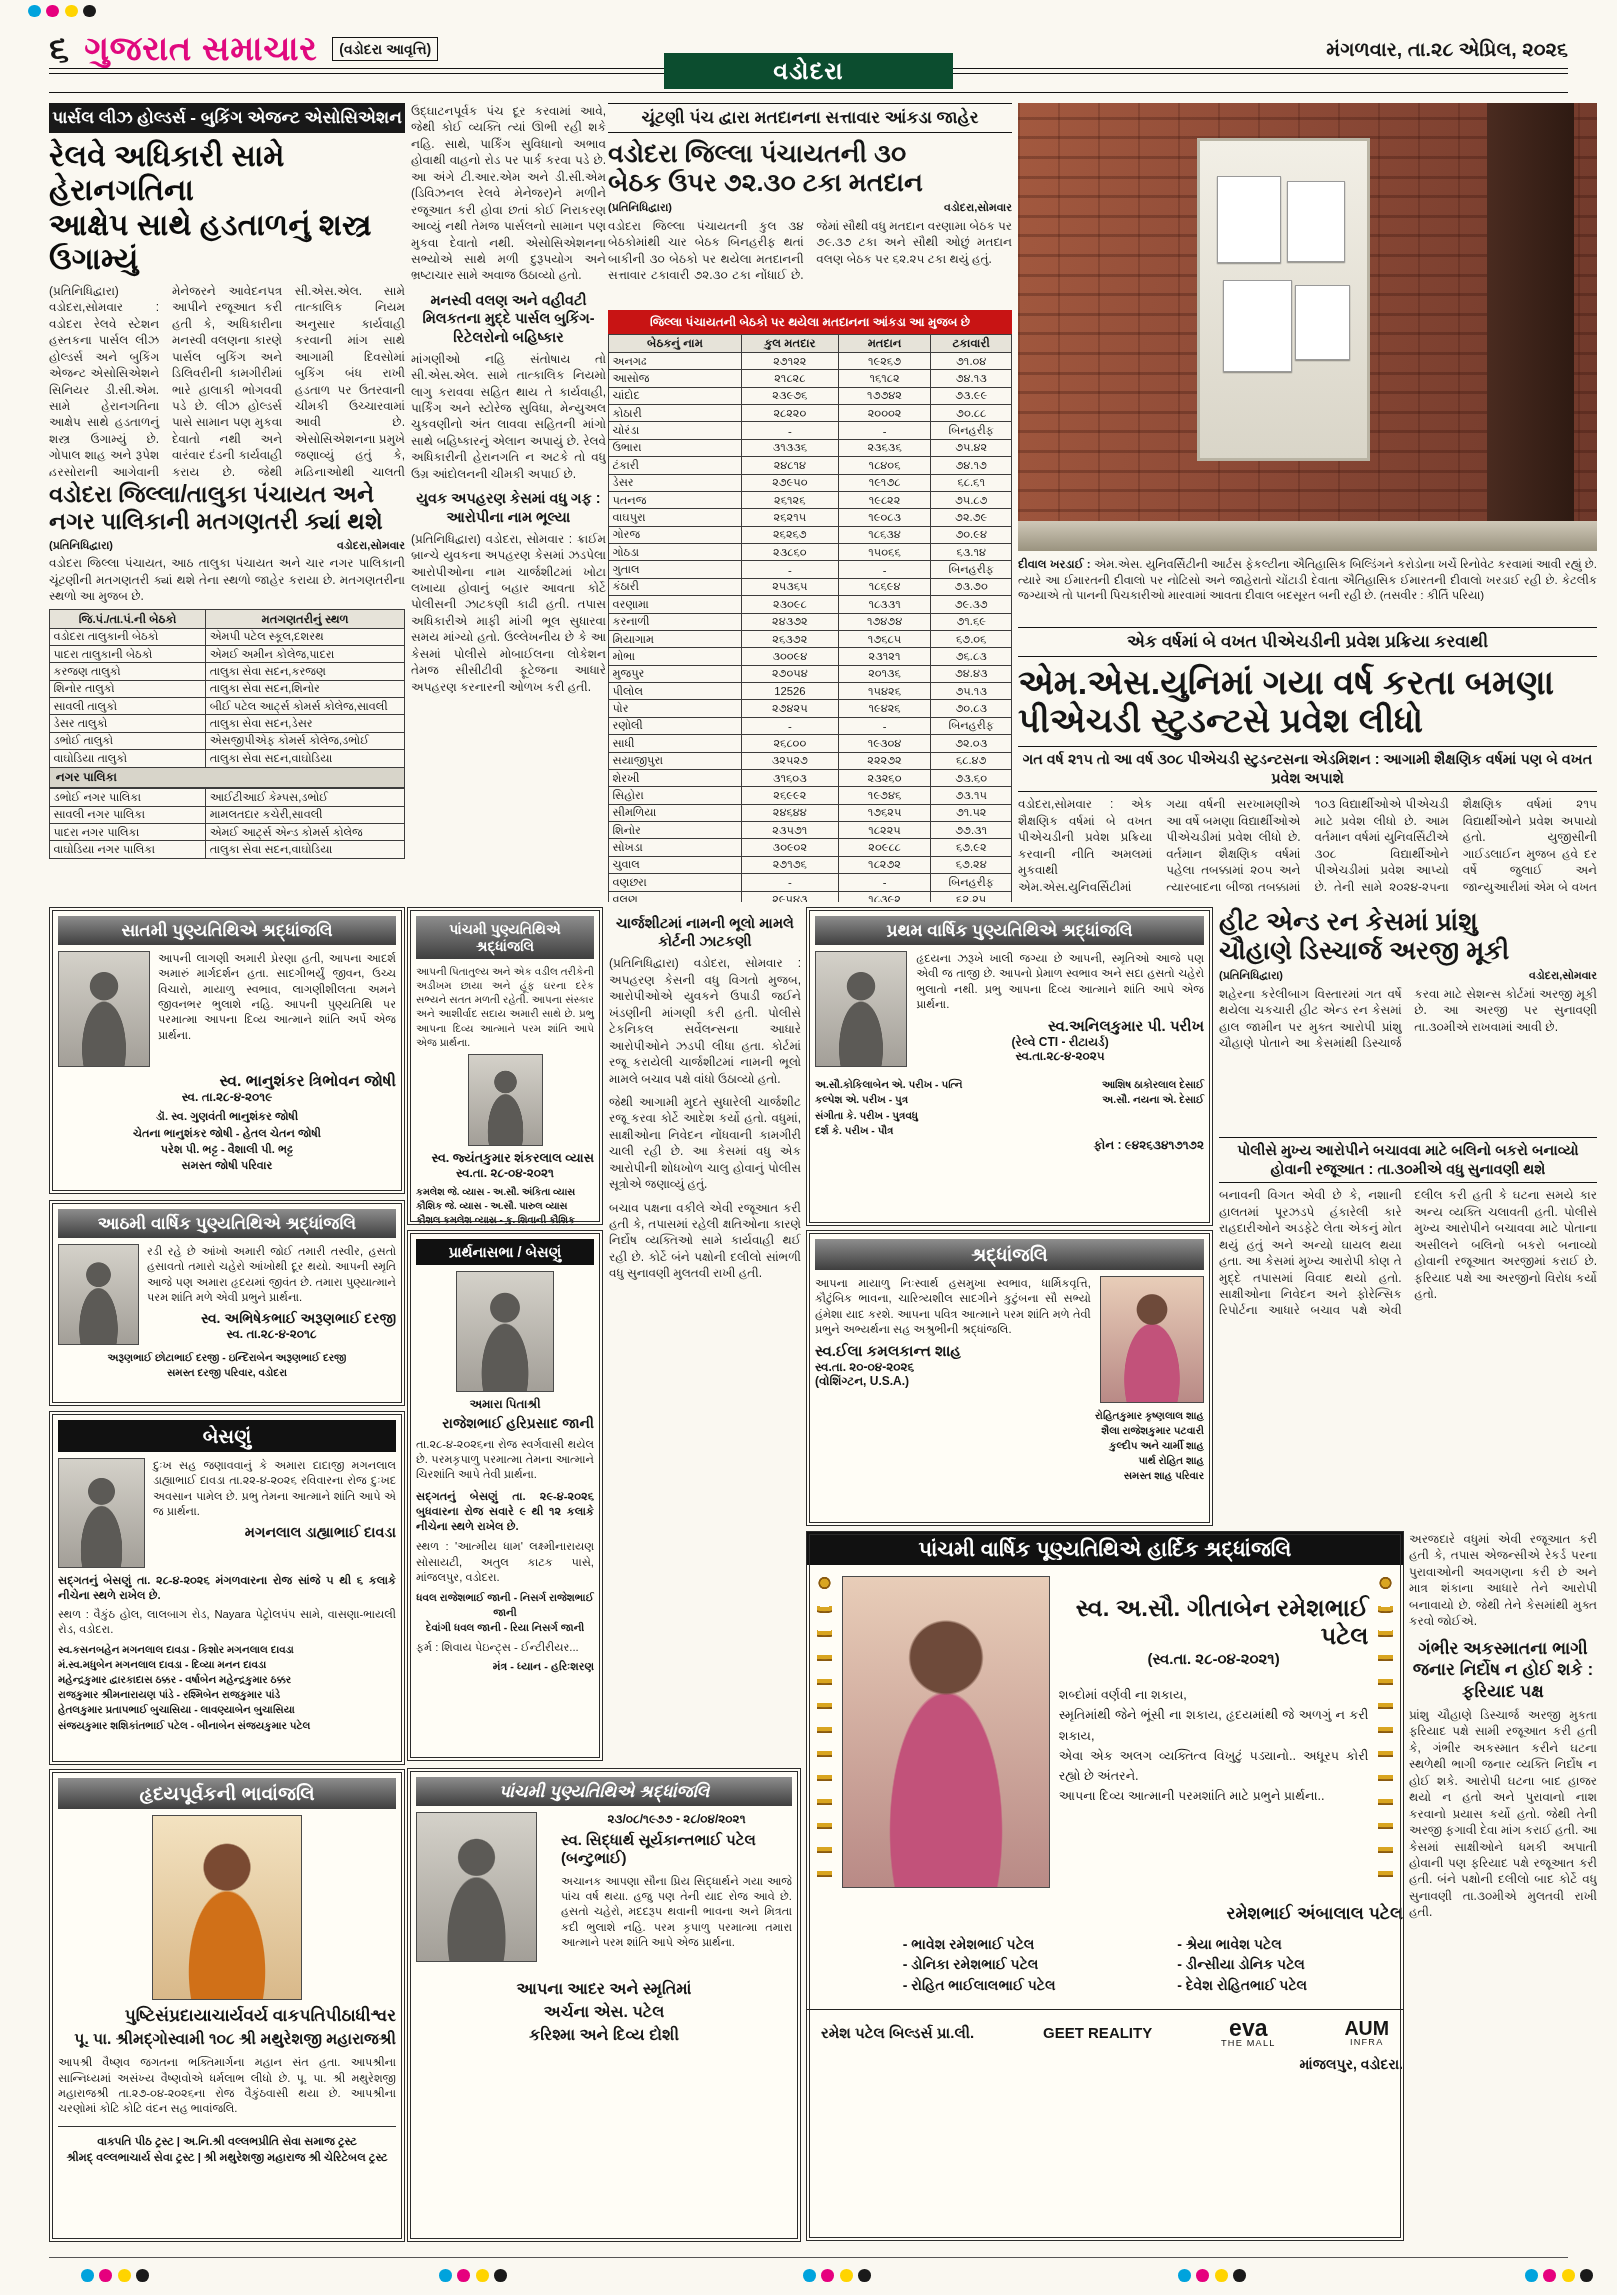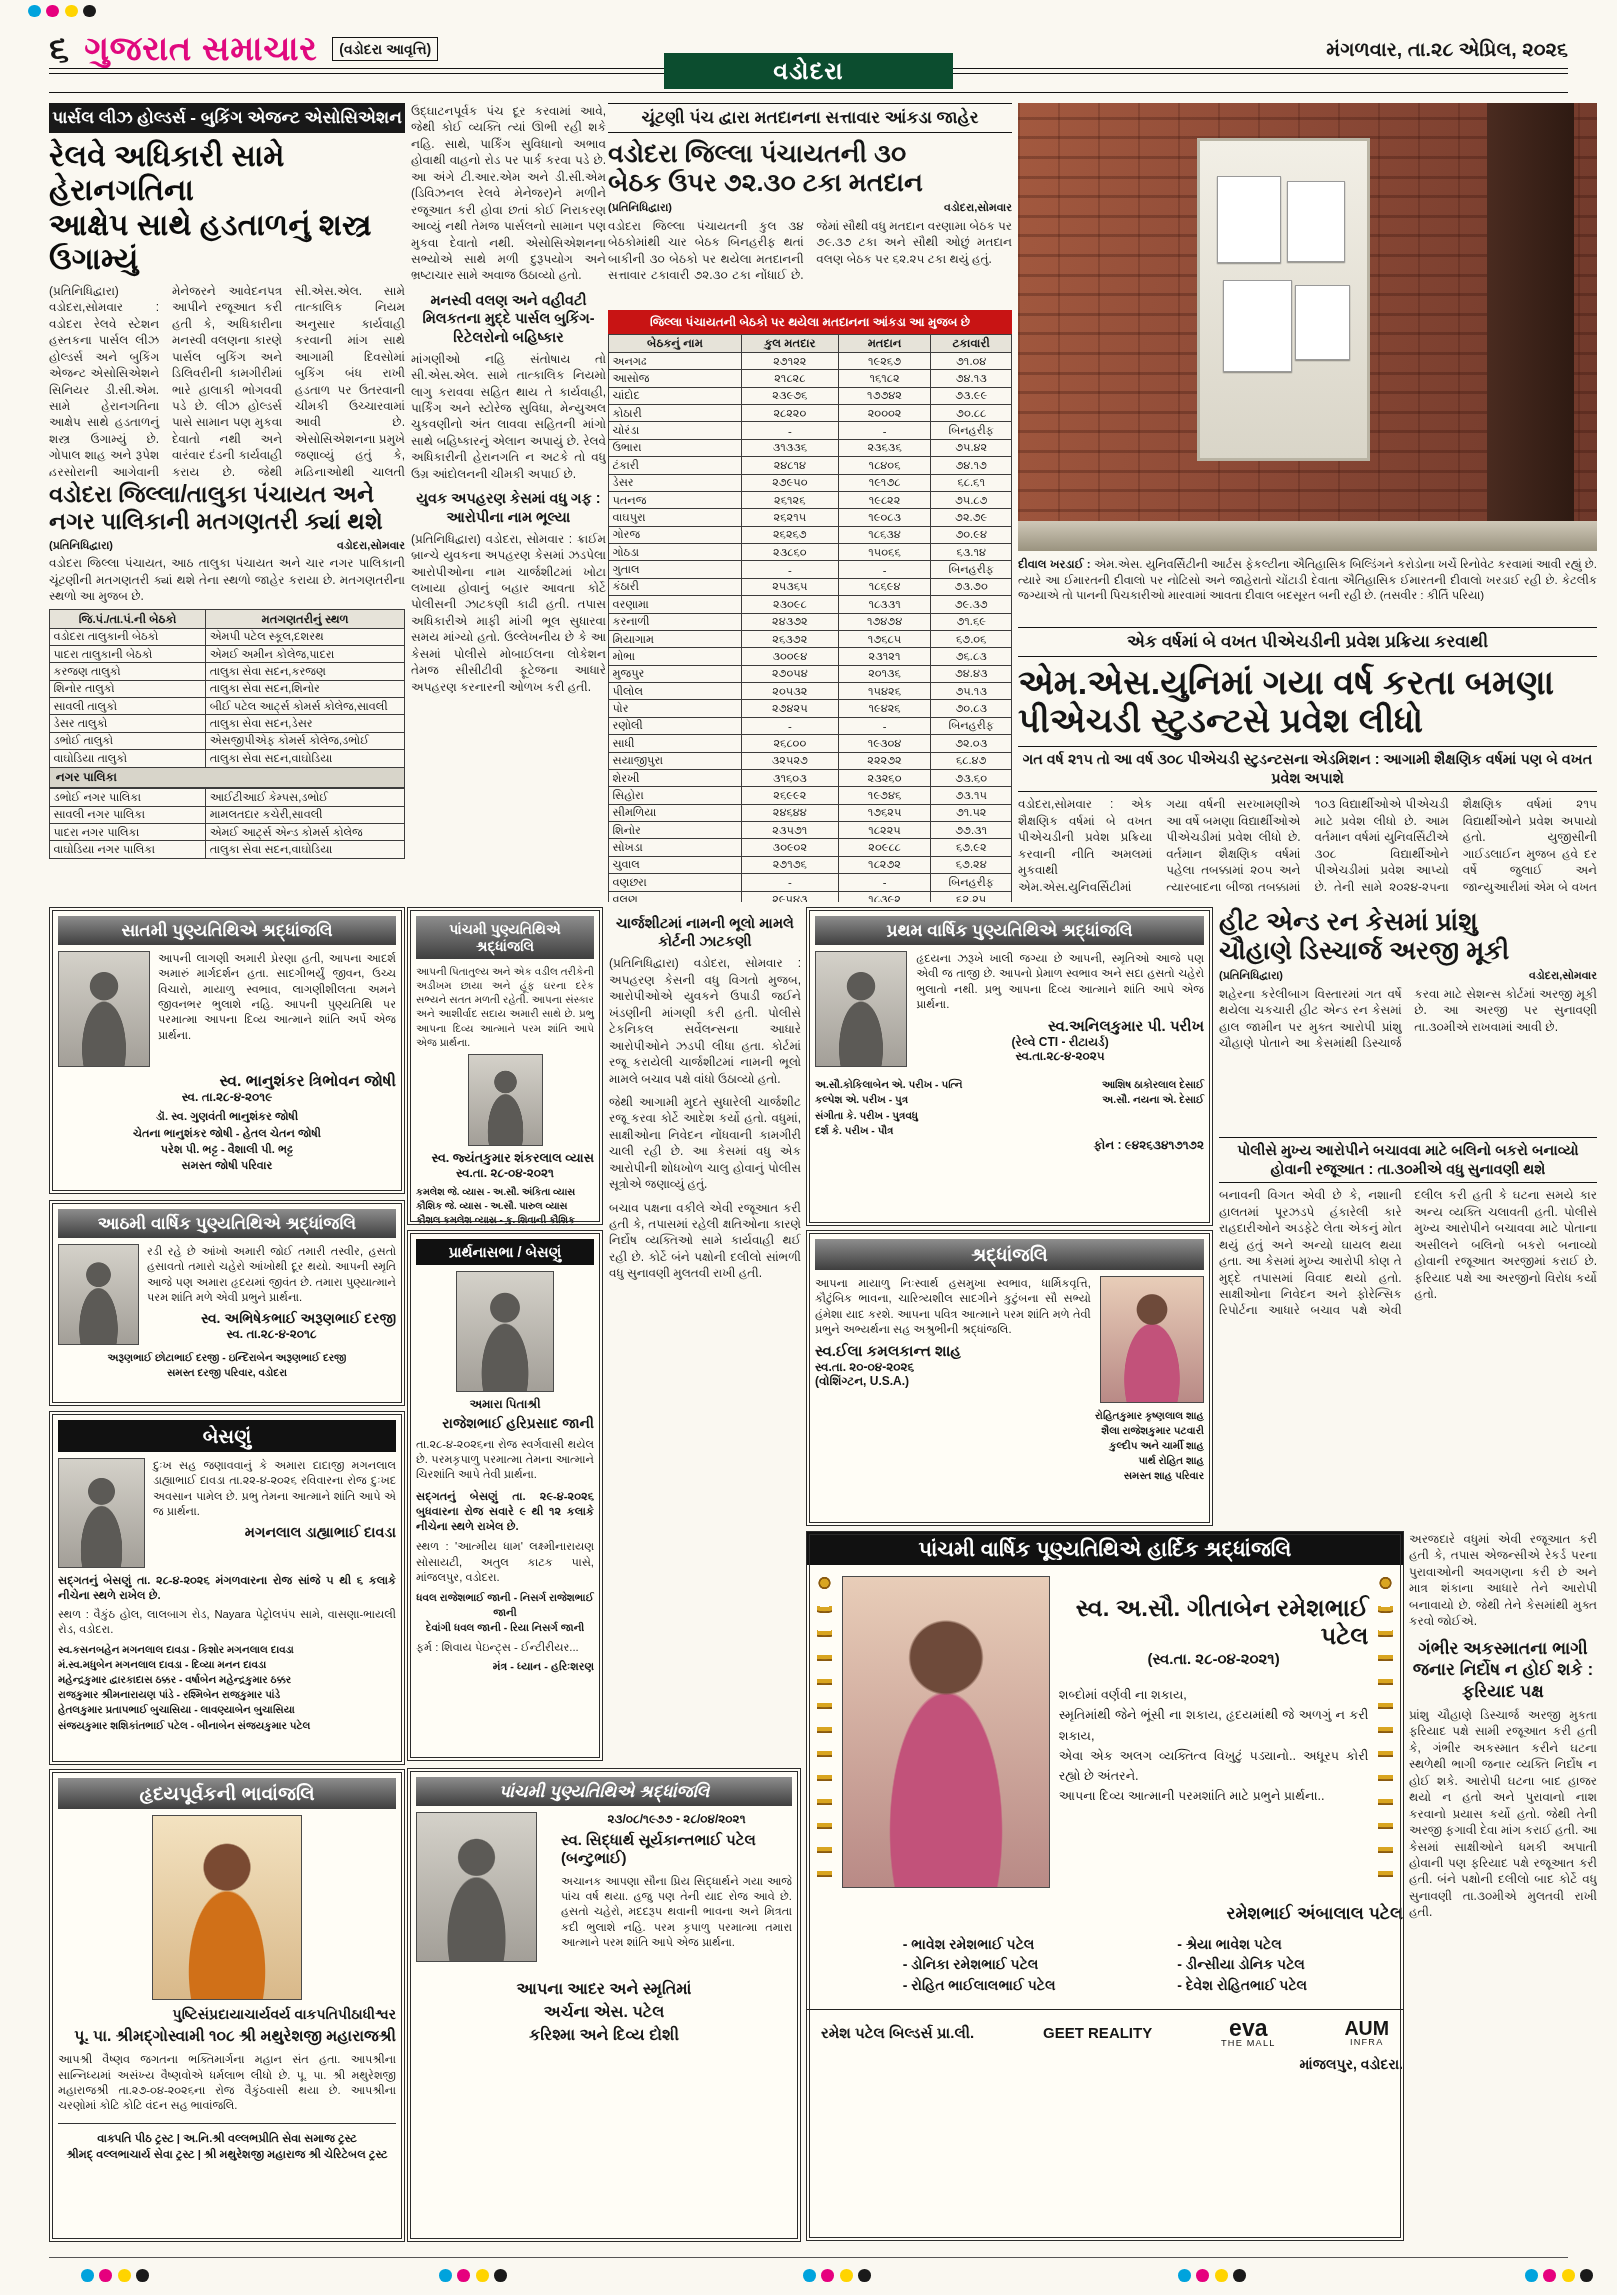--- a/index.html
+++ b/index.html
@@ -319,21 +319,21 @@
         <td class="num">૭૬.૮૩</td>
       </tr>
         <tr>
         <td style="width:33%">મુજપુર</td>
         <td class="num" style="width:24%">૨૭૦૫૪</td>
         <td class="num" style="width:23%">૨૦૧૩૬</td>
         <td class="num">૭૪.૪૩</td>
       </tr>
         <tr>
         <td style="width:33%">પીલોલ</td>
-        <td class="num" style="width:24%">૨૦૫૩૨</td>
+        <td class="num" style="width:24%">12526</td>
         <td class="num" style="width:23%">૧૫૪૨૬</td>
         <td class="num">૭૫.૧૩</td>
       </tr>
         <tr>
         <td style="width:33%">પોર</td>
         <td class="num" style="width:24%">૨૭૪૨૫</td>
         <td class="num" style="width:23%">૧૯૪૨૬</td>
         <td class="num">૭૦.૮૩</td>
       </tr>
         <tr>
@@ -503,21 +503,21 @@
 રાજકુમાર શ્રીમનારાયણ પાંડે - રશ્મિબેન રાજકુમાર પાંડે
 હેતલકુમાર પ્રતાપભાઈ બુચાસિયા - લાવણ્યાબેન બુચાસિયા
 સંજયકુમાર શશિકાંતભાઈ પટેલ - બીનાબેન સંજયકુમાર પટેલ</div>
 </div>
 
 <div class="blk obit" style="left:49px;top:1769px;width:356px;height:473px">
   <div class="obit-head" style="font-size:19px">હૃદયપૂર્વકની ભાવાંજલિ</div>
   <div style="display:flex;justify-content:center;margin:5.8px 0">
     <div class="portrait saffron" style="width:150px;height:185px"></div>
   </div>
-  <div class="obit-name" style="font-size:14px">પુષ્ટિસંપ્રદાયાચાર્યવર્ય વાકપતિપીઠાધીશ્વર</div>
+  <div class="obit-name" style="font-size:17px">પુષ્ટિસંપ્રદાયાચાર્યવર્ય વાકપતિપીઠાધીશ્વર</div>
   <div class="obit-name" style="font-size:15.6px">પૂ. પા. શ્રીમદ્ગોસ્વામી ૧૦૮ શ્રી મથુરેશજી મહારાજશ્રી</div>
   <div class="obit-txt" style="margin-top:7px">આપશ્રી વૈષ્ણવ જગતના ભક્તિમાર્ગના મહાન સંત હતા. આપશ્રીના સાન્નિધ્યમાં અસંખ્ય વૈષ્ણવોએ ધર્મલાભ લીધો છે. પૂ. પા. શ્રી મથુરેશજી મહારાજશ્રી તા.૨૭-૦૪-૨૦૨૬ના રોજ વૈકુંઠવાસી થયા છે. આપશ્રીના ચરણોમાં કોટિ કોટિ વંદન સહ ભાવાંજલિ.</div>
   <div class="obit-fam pre center" style="margin-top:9.2px;border-top:1.2px solid #333;padding-top:5.8px">વાક્પતિ પીઠ ટ્રસ્ટ | અ.નિ.શ્રી વલ્લભપ્રીતિ સેવા સમાજ ટ્રસ્ટ
 શ્રીમદ્ વલ્લભાચાર્ય સેવા ટ્રસ્ટ | શ્રી મથુરેશજી મહારાજ શ્રી ચેરિટેબલ ટ્રસ્ટ</div>
 </div>
 
 <div class="blk obit" style="left:407px;top:907px;width:196px;height:318px">
   <div class="obit-head" style="font-size:14px">પાંચમી પુણ્યતિથિએ શ્રદ્ધાંજલિ</div>
   <div class="obit-txt" style="font-size:10.4px">આપની પિતાતુલ્ય અને એક વડીલ તરીકેની અડીખમ છાયા અને હૂંફ ઘરના દરેક સભ્યને સતત મળતી રહેતી. આપના સંસ્કાર અને આશીર્વાદ સદાય અમારી સાથે છે. પ્રભુ આપના દિવ્ય આત્માને પરમ શાંતિ આપે એજ પ્રાર્થના.</div>
   <div style="display:flex;justify-content:center;margin:4.6px 0">

